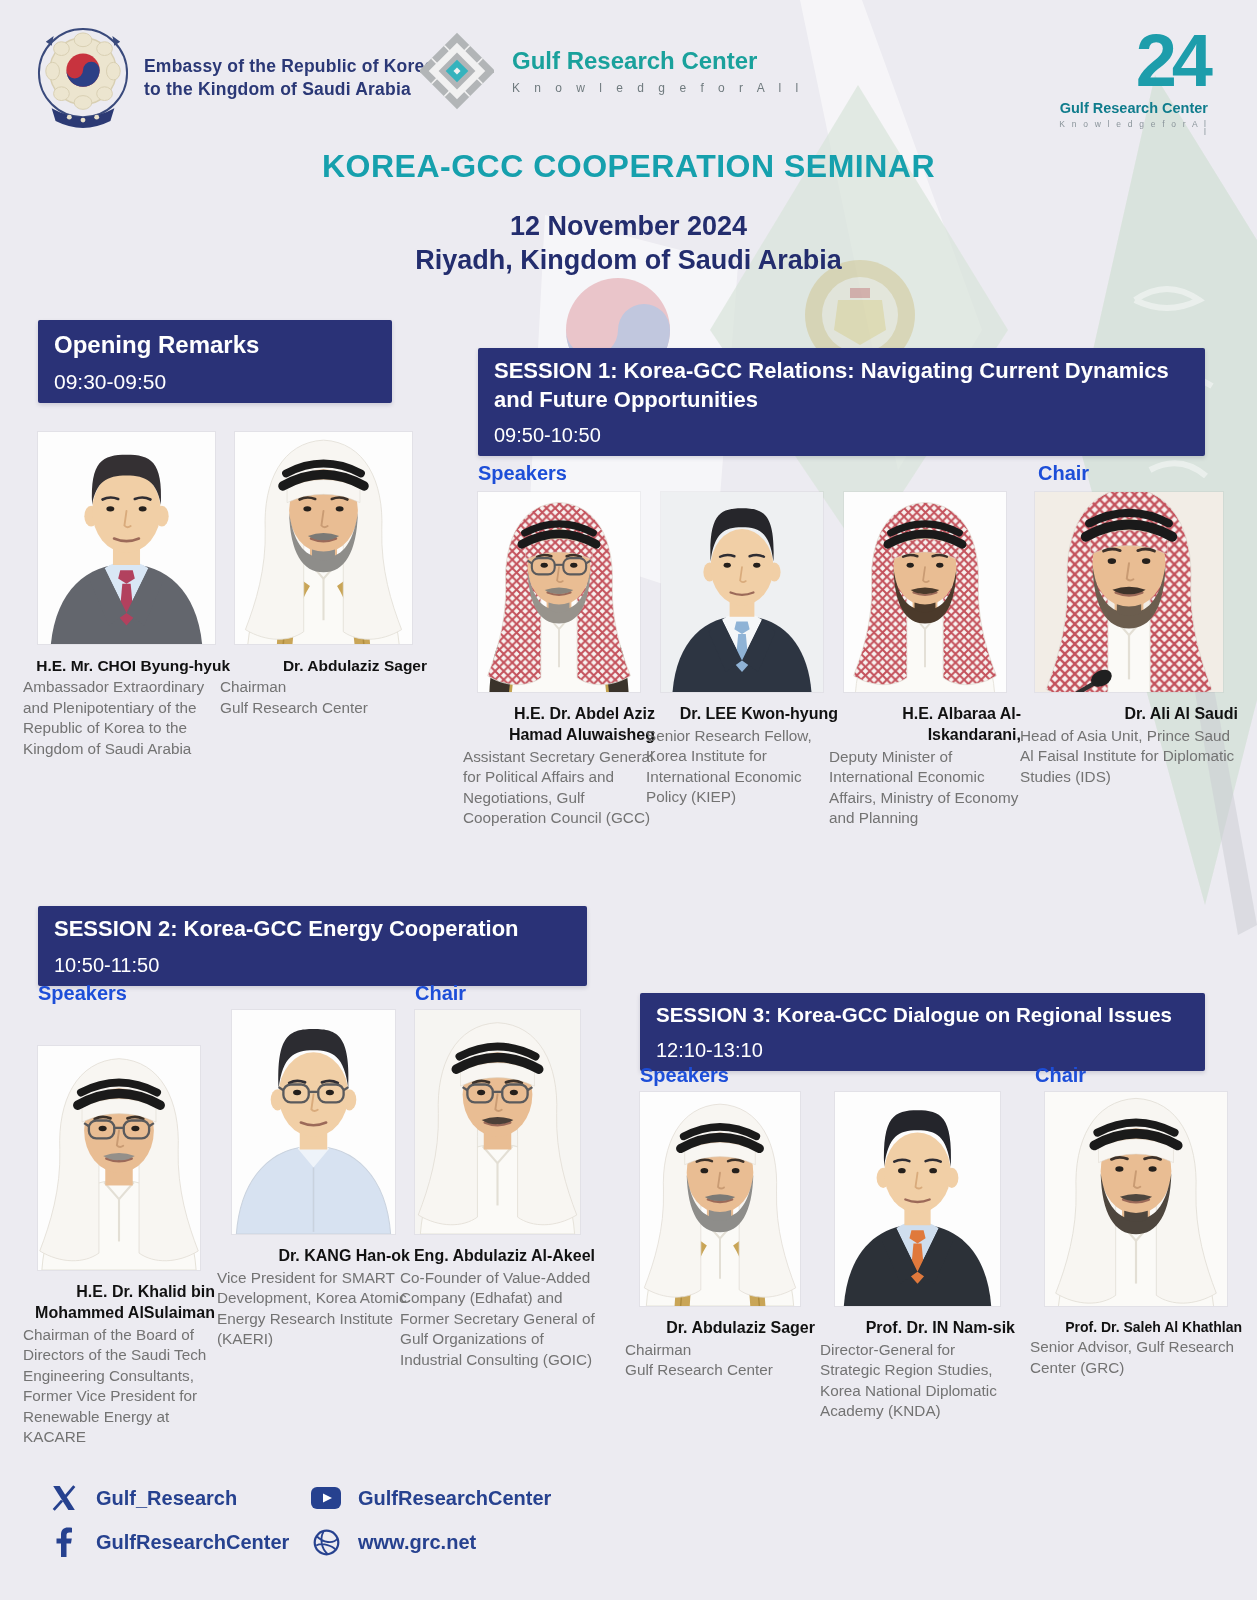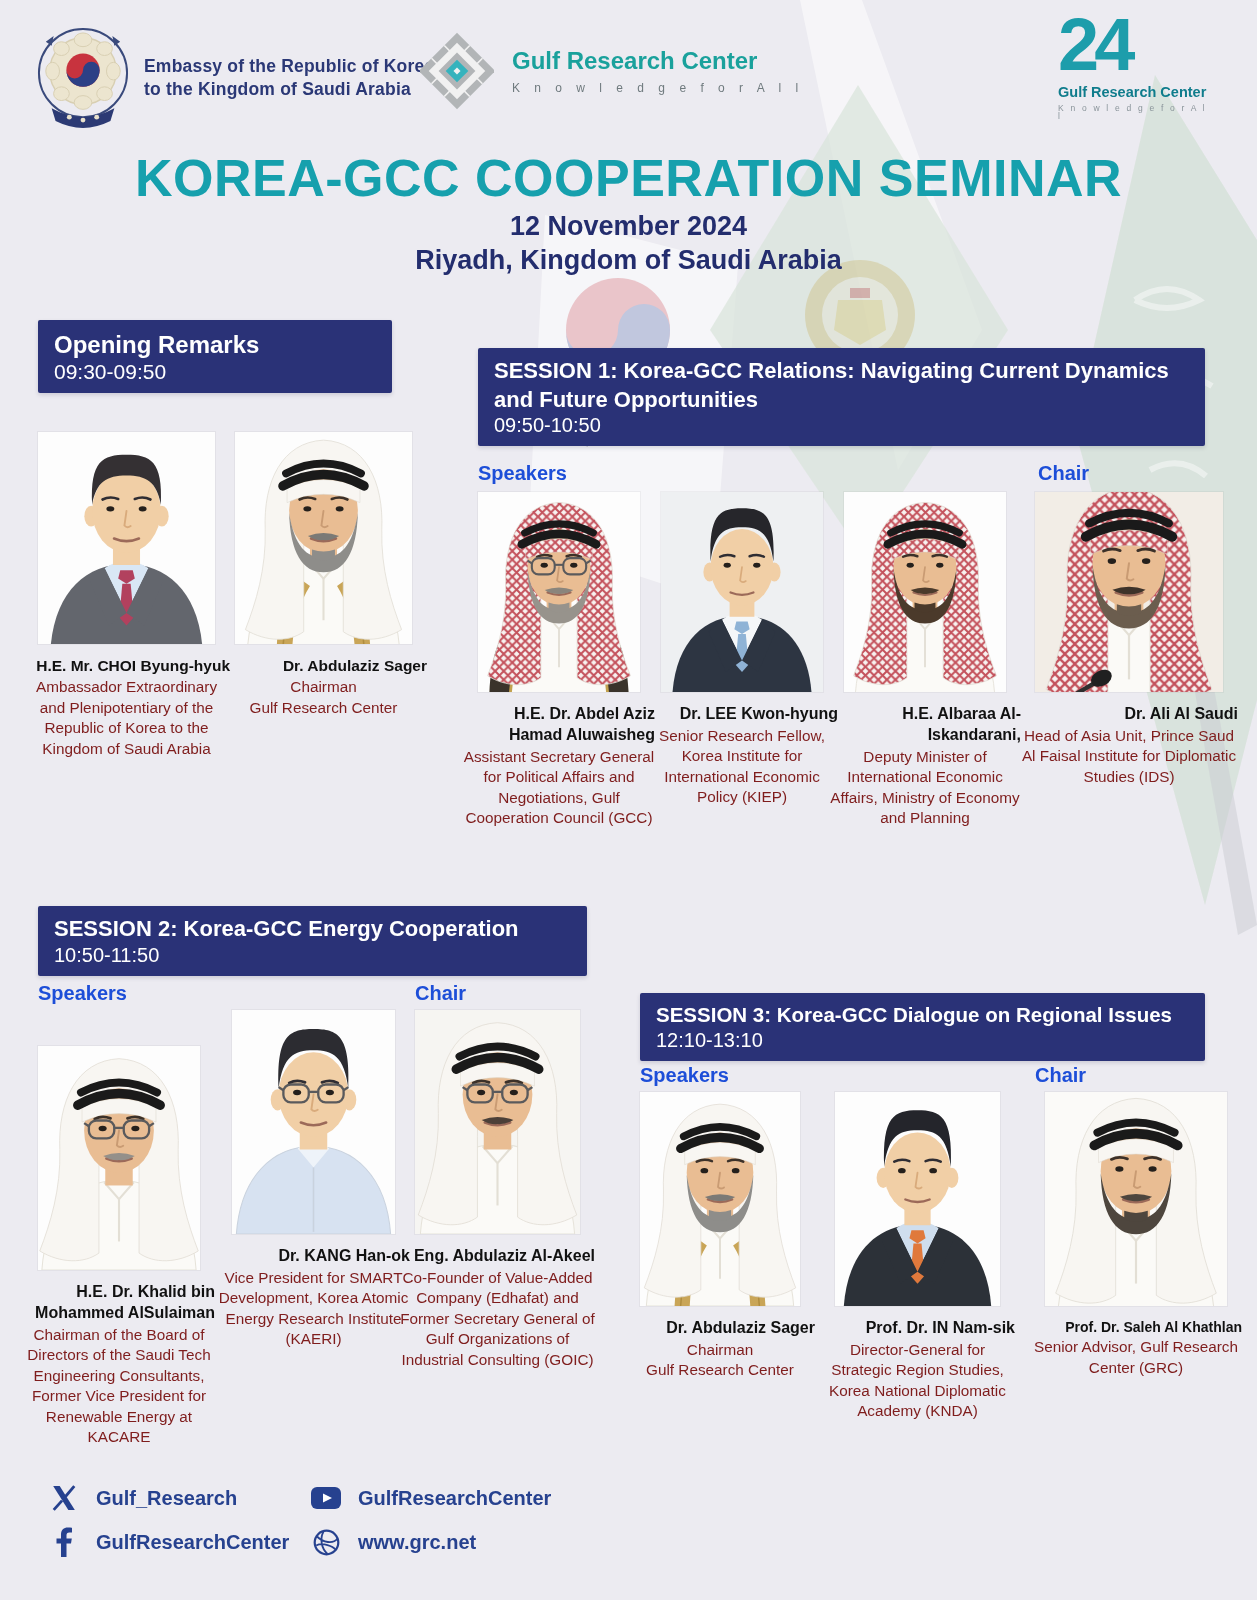--- a/index.html
+++ b/index.html
@@ -6,55 +6,55 @@
   .poster{position:relative;width:1257px;height:1600px;margin:0 auto;background:#ecebf1;
     overflow:hidden;font-family:"Liberation Sans",sans-serif;color:#1b1b1b;}
   .flags{position:absolute;left:0;top:0;z-index:0;pointer-events:none;}
 
   
   .embassy{position:absolute;left:36px;top:22px;display:flex;align-items:center;gap:14px;z-index:2;}
   .emb-text{font-size:17.5px;font-weight:bold;color:#2b3876;line-height:1.32;letter-spacing:.2px;}
   .grcblock{position:absolute;left:420px;top:28px;display:flex;align-items:center;gap:18px;z-index:2;}
   .grcname{font-size:24px;font-weight:bold;color:#1aa19c;}
   .grctag{font-size:12px;color:#6f7a7e;letter-spacing:5.5px;margin-top:6px;}
-  .logo24{position:absolute;left:1058px;top:8px;width:150px;text-align:left;line-height:1;z-index:2;}
+  .logo24{position:absolute;left:1058px;top:24px;width:150px;text-align:right;line-height:1;z-index:2;}
   .n24{font-size:74px;font-weight:bold;color:#1d9dab;letter-spacing:-5px;}
   .n24name{font-size:14.5px;font-weight:bold;color:#0f7c8c;margin-top:3px;}
   .n24tag{font-size:8.5px;color:#8a949a;letter-spacing:2.2px;margin-top:4px;}
 
-  .title{position:absolute;left:0;right:0;top:148px;text-align:center;font-size:52px;font-weight:bold;
+  .title{position:absolute;left:0;right:0;top:148px;text-align:center;font-size:32px;font-weight:bold;
     color:#16a0ad;letter-spacing:.5px;z-index:2;}
   .date{position:absolute;left:0;right:0;top:211px;text-align:center;font-size:27px;font-weight:bold;color:#232d6e;z-index:2;}
   .loc{position:absolute;left:0;right:0;top:245px;text-align:center;font-size:27px;font-weight:bold;color:#232d6e;z-index:2;}
 
   
   .badge{position:absolute;background:#2a3277;border-radius:2px;padding:9px 16px;color:#fff;
     box-sizing:border-box;z-index:2;box-shadow:0 2px 4px rgba(20,20,60,.15);}
   .bt{font-weight:bold;font-size:22px;line-height:1.3;}
-  .time{font-size:20px;margin-top:0;}
+  .time{font-size:20px;margin-top:10px;}
   #op-badge{left:38px;top:320px;width:354px;min-height:66px;}
   #op-badge .bt{font-size:24px;}
   #op-badge .time{font-size:21px;}
   #s1-badge{left:478px;top:348px;width:727px;min-height:94px;}
   #s2-badge{left:38px;top:906px;width:549px;min-height:66px;}
   #s3-badge{left:640px;top:993px;width:565px;min-height:66px;}
   #s3-badge .bt{font-size:20.5px;}
 
   .grouplabel{position:absolute;font-weight:bold;font-size:20px;color:#1d4ed8;z-index:2;}
   #s1-speakers-label{left:478px;top:462px;}  #s1-chair-label{left:1038px;top:462px;}
   #s2-speakers-label{left:38px;top:982px;}   #s2-chair-label{left:415px;top:982px;}
   #s3-speakers-label{left:640px;top:1064px;} #s3-chair-label{left:1035px;top:1064px;}
 
   
   .people{position:absolute;display:flex;align-items:flex-start;z-index:2;}
   .person{display:flex;flex-direction:column;align-items:center;}
   .photo{width:100%;background:#fff;overflow:hidden;box-shadow:0 0 0 1px rgba(0,0,0,.04);}
   .photo svg{width:100%;height:100%;display:block;}
   .pname{margin-top:12px;font-weight:bold;font-size:16px;color:#111;text-align:right;line-height:1.3;width:calc(100% + 30px);}
-  .prole{font-size:15.3px;color:#7f1d1d;text-align:center;line-height:1.34;white-space:pre-line;width:calc(100% + 30px);margin-top:1px;}
+  .prole{font-size:15.3px;color:#737373;line-height:1.34;white-space:pre-line;width:calc(100% + 30px);margin-top:1px;}
 
   #op-people{left:38px;top:432px;}
   #op-people .person{width:177px;margin-right:20px;}
   #op-people .photo{height:212px;}
   #op-people .pname{font-size:15.5px;}
 
   #s1-people{left:478px;top:492px;}
   #s1-people .person{width:162px;margin-right:21px;}
   #s1-people .person:nth-child(4){width:188px;margin-left:8px;margin-right:0;}
   #s1-people .photo{height:200px;}

